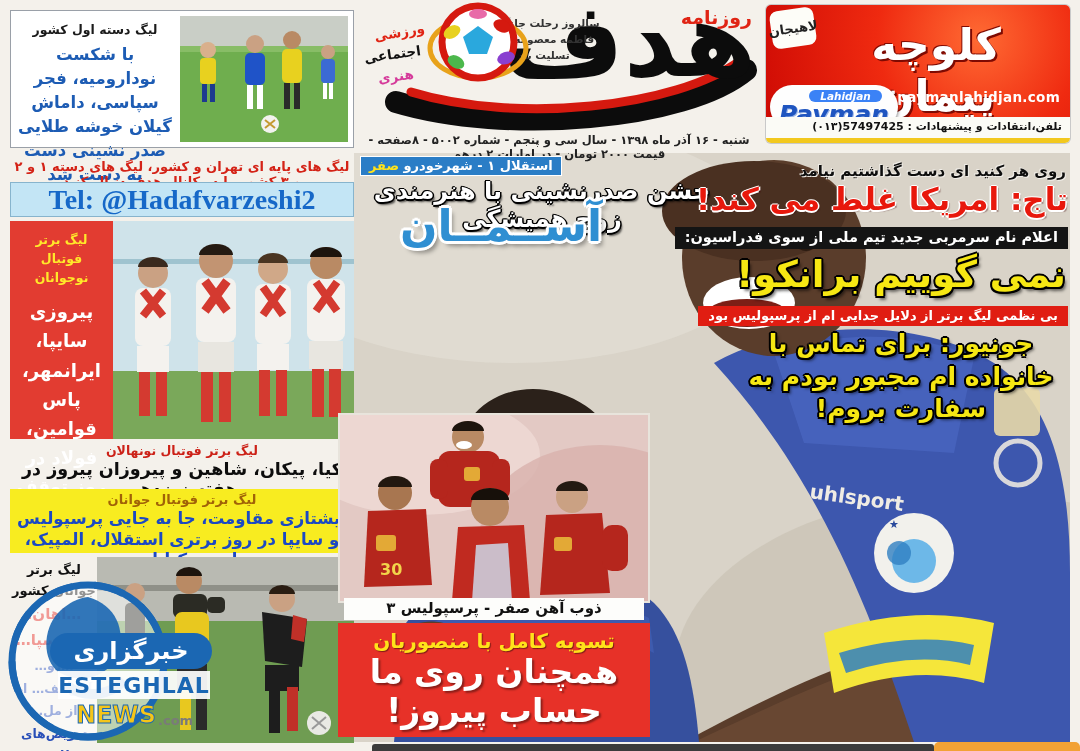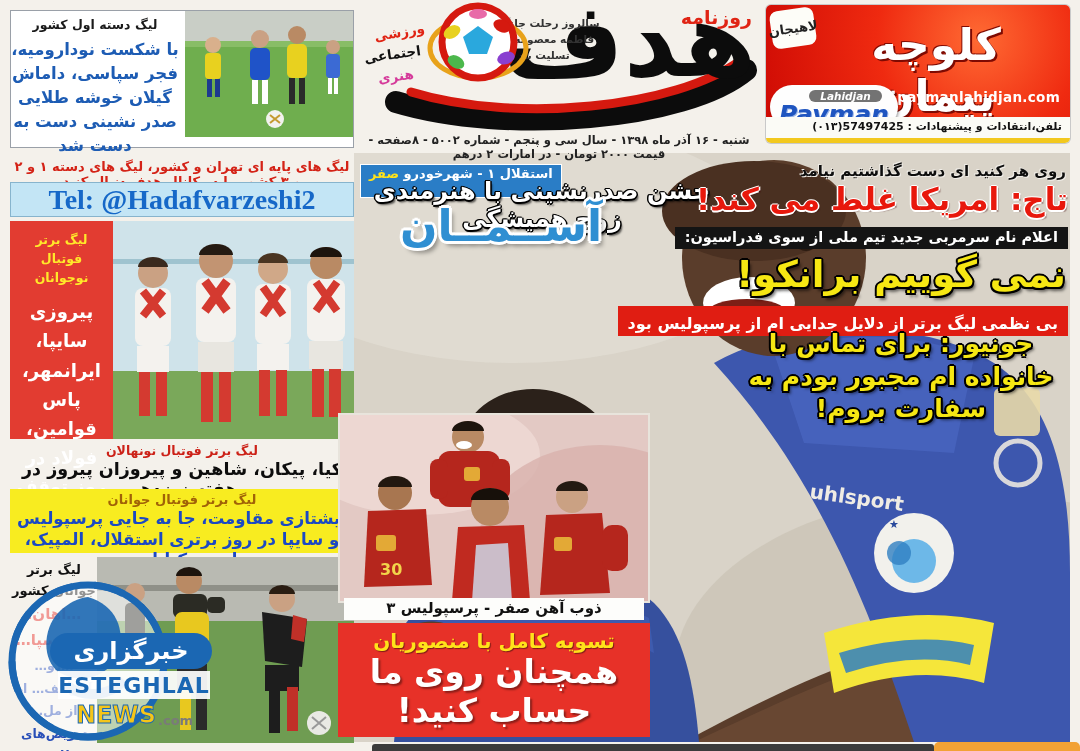--- a/index.html
+++ b/index.html
@@ -2,21 +2,21 @@
 <html lang="fa"><head>
 <meta charset="utf-8">
 <style>
   * { margin:0; padding:0; box-sizing:border-box; }
   body { background:#888; font-family:"DejaVu Sans","Liberation Sans",sans-serif; }
   .page { position:relative; width:1080px; height:751px; background:#f4f1eb; overflow:hidden; margin:0 auto; }
   .abs { position:absolute; }
   .fa { direction:rtl; }
 
   
-  .tl-box { left:10px; top:10px; width:344px; height:138px; background:#fff; border:1px solid #9aa0a8; display:flex; gap:6px; }
+  .tl-box { left:10px; top:10px; width:344px; height:138px; background:#fff; border:1px solid #9aa0a8; padding:5px; display:flex; gap:6px; }
   .tl-photo { width:168px; height:126px; flex:none; overflow:hidden; }
   .tl-text { flex:1; padding-top:2px; }
   .tl-kicker { color:#1a1a1a; font-size:12.5px; font-weight:bold; text-align:center; margin-top:4px;}
   .tl-head { color:#1d5cb4; font-size:16.5px; font-weight:bold; text-align:center; line-height:1.45; margin-top:6px; }
 
   
   .masthead { left:356px; top:0; width:406px; height:132px; }
   .mast-title { position:absolute; right:6px; top:-12px; font-size:104px; font-weight:bold; color:#0c0c0c; line-height:1; direction:rtl; }
   .mast-rooz { position:absolute; right:10px; top:6px; color:#e02414; font-size:19px; font-weight:bold; }
   .mast-cond { position:absolute; right:158px; top:16px; width:120px; font-size:10.5px; font-weight:bold; color:#333; text-align:center; line-height:1.5; }
@@ -26,21 +26,21 @@
   
   .ad { left:766px; top:5px; width:304px; height:138px; border-radius:5px; overflow:hidden; background:#fff; box-shadow:0 0 0 1px #c9c9c9; }
   .ad-red { position:absolute; left:0; top:0; width:100%; height:112px;
     background:radial-gradient(circle at 70% 30%, #ff6a33 0%, #ef2a10 45%, #cf0b04 100%); }
   .ad-corner { position:absolute; left:5px; top:4px; width:44px; height:38px; background:#fdfdf8; border-radius:8px;
     color:#222; font-size:13px; font-weight:bold; display:flex; align-items:center; justify-content:center; transform:rotate(-8deg); }
   .ad-title { position:absolute; left:40px; top:14px; width:260px; text-align:center; color:#fff; font-size:44px; font-weight:bold;
     text-shadow:2px 2px 0 #7e0a02, -1px -1px 0 #7e0a02; }
   .ad-site { position:absolute; right:10px; top:84px; color:#fff; font-size:13.5px; font-weight:bold; letter-spacing:.3px; }
   .ad-payman { position:absolute; left:4px; top:80px; width:128px; height:44px; background:#fefefe; border-radius:22px; box-shadow:1px 2px 3px rgba(0,0,0,.35); text-align:center; }
-  .ad-lah { display:inline-block; margin-top:2px; background:#737373; color:#fff; border-radius:10px; padding:0 11px; font-size:10.5px; font-weight:bold; font-style:italic;margin-left:23px; }
+  .ad-lah { display:inline-block; margin-top:2px; background:#3b82f6; color:#fff; border-radius:10px; padding:0 11px; font-size:10.5px; font-weight:bold; font-style:italic;margin-left:23px; }
   .ad-pay { color:#1f55c0; font-size:25px; font-weight:bold; font-style:italic; line-height:.85; text-shadow:1px 1px 0 #9db8e8; }
   .ad-strip { position:absolute; left:0; top:112px; width:100%; height:21px; background:#fbfbf6; }
   .ad-phone { position:absolute; right:8px; top:115px; font-size:11px; font-weight:bold; color:#111; }
   .ad-yellow { position:absolute; left:0; top:133px; width:100%; height:5px; background:#f2c81e; }
 
   
   .chan-line { left:10px; top:159px; width:344px; color:#d42317; font-size:13px; font-weight:bold; text-align:center; }
   .tel-banner { left:10px; top:182px; width:344px; height:35px; background:#c3e5f5; border:1px solid #87b4cd;
     color:#1668c8; font-family:"Liberation Serif","DejaVu Serif",serif; font-size:28px; font-weight:bold; text-align:center; line-height:33px; }
   .teen-red { left:10px; top:221px; width:103px; height:218px; background:#e23c31; color:#fff; padding:10px 4px; }
@@ -52,37 +52,37 @@
   .yellow-box { left:10px; top:489px; width:344px; height:64px; background:#f8ec20; padding-top:3px; }
   .yb-kick { color:#a16207; font-size:13px; font-weight:bold; text-align:center; }
   .yb-head { color:#1b49c4; font-size:16.5px; font-weight:bold; text-align:center; line-height:1.25; margin-top:2px; }
   .cy-label { left:12px; top:560px; width:84px; color:#111; font-size:13px; font-weight:bold; text-align:center; line-height:1.6; }
   .cy-frag-red { left:8px; top:602px; width:92px; color:#e02015; font-size:15px; font-weight:bold; text-align:center; line-height:1.7; }
   .cy-frag-blue { left:8px; top:655px; width:92px; color:#2a50b8; font-size:12.5px; font-weight:bold; text-align:center; line-height:1.8; }
   .cy-photo { left:97px; top:557px; width:257px; height:186px; overflow:hidden; }
 
   
   .main-photo { left:354px; top:153px; width:716px; height:589px; overflow:hidden; background:linear-gradient(160deg,#ded9d0 0%,#d6d0c5 55%,#c9c2b5 100%); }
-  .score-tag { left:360px; top:164px; background:#2a7dc6; border:1px solid #fff; padding:1px 8px 16px; font-size:13px; font-weight:bold; color:#fff; }
+  .score-tag { left:360px; top:156px; background:#2a7dc6; border:1px solid #fff; padding:1px 8px 2px; font-size:13px; font-weight:bold; color:#fff; }
   .score-zero { color:#ffe21a; }
   .main-kick { left:352px; top:177px; width:380px; color:#fff; font-size:24px; font-weight:bold; text-align:center;
     text-shadow:-1.5px 0 #000,1.5px 0 #000,0 -1.5px #000,0 1.5px #000,1px 1px 0 #000,-1px -1px 0 #000,2px 3px 2px rgba(0,0,0,.6); }
   .main-head { left:336px; top:200px; width:330px; text-align:center; color:#2f8fd2; font-weight:bold; direction:rtl;
     text-shadow:-3px 0 #fff,3px 0 #fff,0 -3px #fff,0 3px #fff,-2px -2px #fff,2px 2px #fff,-2px 2px #fff,2px -2px #fff,4px 5px 4px rgba(0,0,0,.35); }
   .mh1 { font-size:66px; line-height:1.05; }
   .mh2 { font-size:44px; line-height:1.2; letter-spacing:2px; }
 
   .rs-kick1 { right:14px; top:162px; color:#0d0d0d; font-size:15px; font-weight:bold;
     text-shadow:1px 1px 0 #f0ede8,-1px -1px 0 #f0ede8; }
   .rs-h1 { right:12px; top:181px; color:#e8180c; font-size:31px; font-weight:bold;
     text-shadow:-1.5px 0 #fff,1.5px 0 #fff,0 -1.5px #fff,0 1.5px #fff,2px 2px 1px rgba(60,0,0,.35); }
   .rs-bar1 { right:12px; top:227px; background:#141414; color:#fff; font-size:14.5px; font-weight:bold; padding:2px 10px 4px; }
   .rs-h2 { right:14px; top:253px; color:#f6e713; font-size:37px; font-weight:bold;
     text-shadow:-2px 0 #000,2px 0 #000,0 -2px #000,0 2px #000,-1.5px -1.5px #000,1.5px 1.5px #000,-1.5px 1.5px #000,1.5px -1.5px #000,3px 4px 3px rgba(0,0,0,.5); }
-  .rs-bar2 { right:12px; top:306px; background:#e01d12; color:#fff; font-size:16px; font-weight:bold; padding:8px 10px 3px; }
+  .rs-bar2 { right:12px; top:306px; background:#e01d12; color:#fff; font-size:13px; font-weight:bold; padding:2px 10px 3px; }
   .rs-h3 { right:14px; top:328px; width:330px; color:#f6e713; font-size:25px; font-weight:bold; text-align:center; line-height:1.3;
     text-shadow:-2px 0 #000,2px 0 #000,0 -2px #000,0 2px #000,-1.5px -1.5px #000,1.5px 1.5px #000,-1.5px 1.5px #000,1.5px -1.5px #000,3px 3px 3px rgba(0,0,0,.5); }
 
   .inset-photo { left:338px; top:413px; width:312px; height:190px; overflow:hidden; border:2px solid #e8e4dc; }
   .inset-cap { left:344px; top:598px; width:300px; background:#fdfdfb; color:#111; font-size:15px; font-weight:bold; text-align:center; padding:1px 0 3px; }
   .red-box { left:338px; top:623px; width:312px; height:114px; background:#e73128; box-shadow:inset 0 0 0 3px #e73128, 0 0 0 2px #fff inset; padding-top:6px; }
   .rb-kick { color:#ffe21a; font-size:20px; font-weight:bold; text-align:center;
     text-shadow:1px 1px 1px rgba(0,0,0,.45); }
   .rb-head { color:#fff; font-size:33px; font-weight:bold; text-align:center; line-height:1.18;
     text-shadow:2px 2px 2px rgba(0,0,0,.4); }
@@ -376,19 +376,19 @@
         <path d="M206 100 L262 98 L270 178 L200 180 Z" fill="#b5261d"></path>
         <rect x="214" y="122" width="18" height="14" rx="3" fill="#e8b83a" opacity=".9"></rect>
         <rect x="262" y="110" width="26" height="46" rx="10" fill="#b5261d"></rect>
       </g>
     </svg>
   </div>
   <div class="abs inset-cap fa">ذوب آهن صفر  -  پرسپولیس ۳</div>
 
   <div class="abs red-box fa">
     <div class="rb-kick">تسویه کامل با منصوریان</div>
-    <div class="rb-head">همچنان روی ما حساب کنید!</div>
+    <div class="rb-head">همچنان روی ما حساب پیروز!</div>
   </div>
 
   <div class="abs bot-dark"></div>
   <div class="abs bot-orange"></div>
 
 </div>
 
 </body></html>

